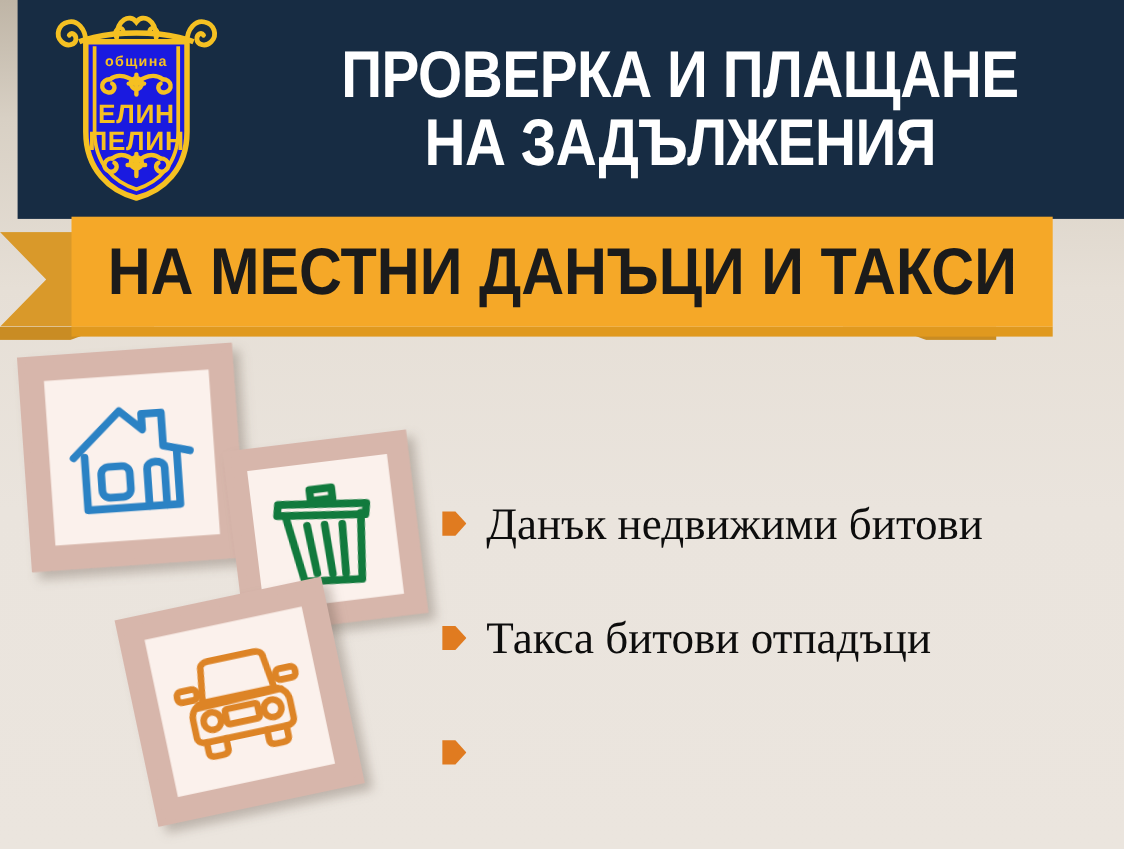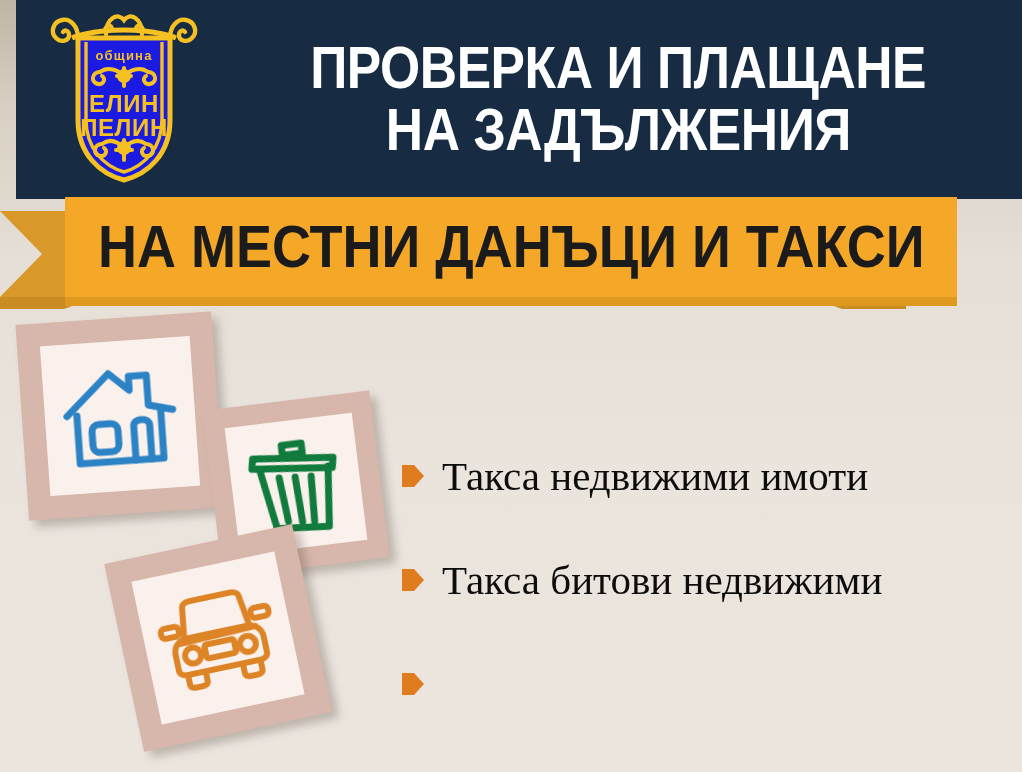--- a/index.html
+++ b/index.html
@@ -278,28 +278,28 @@
       </div>
     </div>
   </div>
 
   <div class="tax-list">
 
     <div class="tax-item">
       <svg class="bullet" viewBox="0 0 22 26" aria-hidden="true">
         <path d="M0 2 L12 2 L22 13 L12 24 L0 24 Z" fill="#e07b20"></path>
       </svg>
-      <span class="tax-label">Такса недвижими имоти</span>
+      <span class="tax-label">Данък недвижими битови</span>
     </div>
 
     <div class="tax-item">
       <svg class="bullet" viewBox="0 0 22 26" aria-hidden="true">
         <path d="M0 2 L12 2 L22 13 L12 24 L0 24 Z" fill="#e07b20"></path>
       </svg>
-      <span class="tax-label">Такса битови недвижими</span>
+      <span class="tax-label">Такса битови отпадъци</span>
     </div>
 
     <div class="tax-item">
       <svg class="bullet" viewBox="0 0 22 26" aria-hidden="true">
         <path d="M0 2 L12 2 L22 13 L12 24 L0 24 Z" fill="#e07b20"></path>
       </svg>
     </div>
 
   </div>
 

